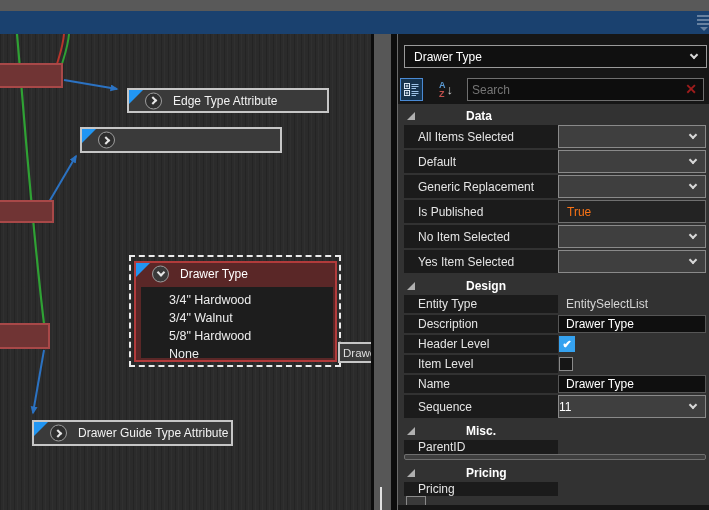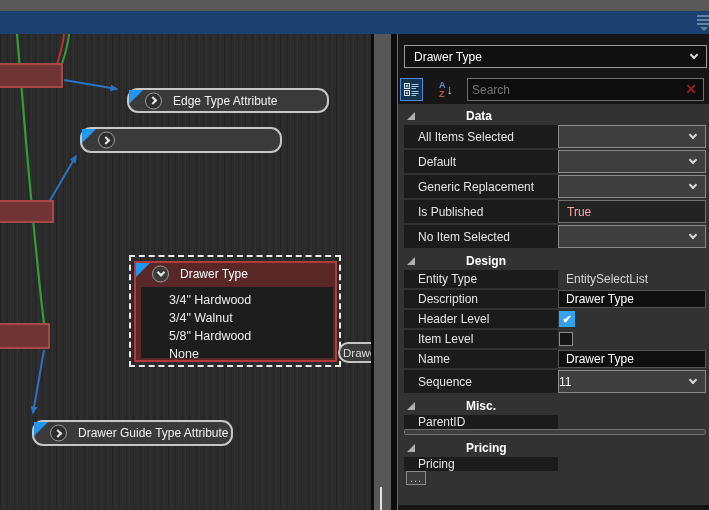--- a/index.html
+++ b/index.html
@@ -21,21 +21,21 @@
             background-image:repeating-linear-gradient(90deg,
               rgba(0,0,0,.16) 0 1px, transparent 1px 3px,
               rgba(255,255,255,.022) 3px 4px, transparent 4px 7px); }
   .edges { position:absolute; left:0; top:0; width:371px; height:476px; }
 
   .stub { position:absolute; background:#703434; border:2px solid #a84848; }
   .stub1 { left:-4px; top:29px;  width:67px; height:25px; }
   .stub2 { left:-4px; top:166px; width:58px; height:23px; }
   .stub3 { left:-4px; top:289px; width:54px; height:26px; }
 
-  .gnode { position:absolute; background:#3a3a3a; border:2px solid #c6c6c6; border-radius:11px;
+  .gnode { position:absolute; background:#3a3a3a; border:2px solid #c6c6c6; border-radius:0;
            display:flex; align-items:center; color:#f2f2f2; font-size:12px; }
   .gnode .label { padding-left:44px; white-space:nowrap; }
   .corner { position:absolute; left:0; top:0; width:14px; height:14px; background:#2196f3;
             clip-path:polygon(0 0, 100% 0, 0 100%); }
   .cbtn { position:absolute; left:16px; top:50%; transform:translateY(-50%);
           width:17px; height:17px; border-radius:50%; border:1px solid #9d9d9d; background:#2e2e2e;
           display:flex; align-items:center; justify-content:center; }
   .chev { width:6px; height:6px; border-right:2px solid #e6e6e6; border-bottom:2px solid #e6e6e6; }
   .chev.right { transform:rotate(-45deg); margin-left:-2px; }
   .chev.down  { transform:rotate(45deg); margin-top:-3px; }
@@ -88,21 +88,21 @@
   .cat .tri { width:0; height:0; border-left:8px solid transparent; border-bottom:8px solid #b0b0b0; }
   .cat .cname { color:#fff; font-weight:bold; font-size:12px;padding-left:44px; }
   .cat.mt { margin-top:4px; }
 
   .row { display:flex; margin-bottom:2px; }
   .h24 { height:23px; } .h18 { height:18px; } .h20 { height:20px;flex-direction:column; }
   .lbl { width:154px; background:#1b1b1b; color:#e4e4e4; font-size:12px;
          display:flex; align-items:center; padding-left:14px; flex:none; }
   .val { flex:1; position:relative; display:flex; align-items:center; font-size:12px; }
   .dd  { background:#3f3f3f; border:1px solid #8a8a8a; color:#fff; padding-left:0; }
-  .robox { background:#232323; border:1px solid #707070; color:#fca5a5; padding-left:8px; }
+  .robox { background:#232323; border:1px solid #707070; color:#f97316; padding-left:8px; }
   .plainval { color:#d6d6d6; padding-left:8px; }
   .tb { background:#0f0f0f; border:1px solid #565656; color:#fff; padding-left:7px; }
   .emptybox { background:#3f3f3f; border:1px solid #6f6f6f; border-radius:2px; }
   .cb { margin-left:1px; }
   .cb.on { width:16px; height:16px; background:#35a2f0; color:#fff; font-size:11px; font-weight:bold;
            display:flex; align-items:center; justify-content:center; }
   .cb.off { width:14px; height:14px; background:#161616; border:1px solid #8a8a8a; }
   .colwrap { flex:1; display:flex; height:100%; }
   .colwrap .tb { flex:1; display:flex; align-items:center; }
   .dots { width:20px; height:100%; margin-left:2px; background:#3a3a3a; border:1px solid #8a8a8a;
@@ -254,20 +254,27 @@
         <div class="lbl">Is Published</div>
         <div class="val robox">True</div>
       </div>
       <div class="row h24">
         <div class="lbl">No Item Selected</div>
         <div class="val dd">
           <span></span>
           <span class="chev"></span>
         </div>
       </div>
+      <div class="row h24">
+        <div class="lbl">Yes Item Selected</div>
+        <div class="val dd">
+          <span></span>
+          <span class="chev"></span>
+        </div>
+      </div>
 
       <div class="cat mt">
         <span class="tri"></span>
         <span class="cname">Design</span>
       </div>
       <div class="row h18">
         <div class="lbl">Entity Type</div>
         <div class="val plainval">EntitySelectList</div>
       </div>
       <div class="row h18">

